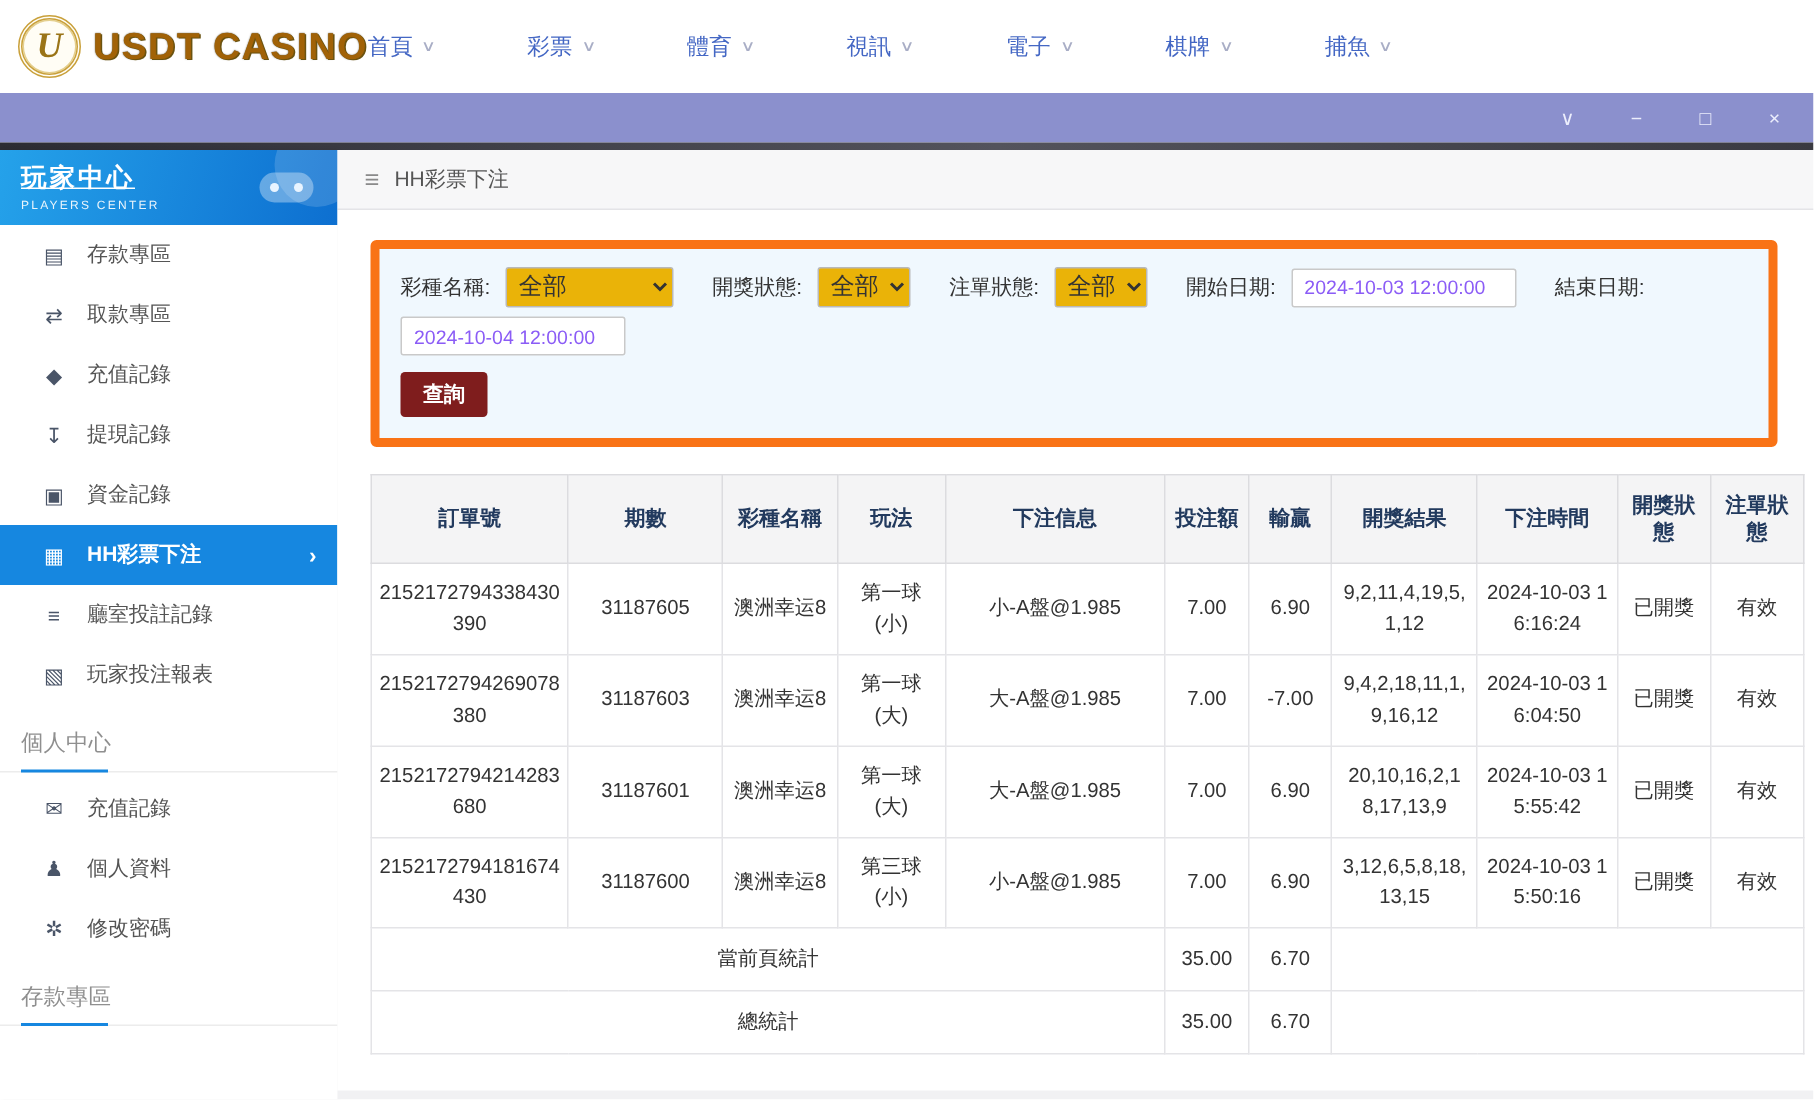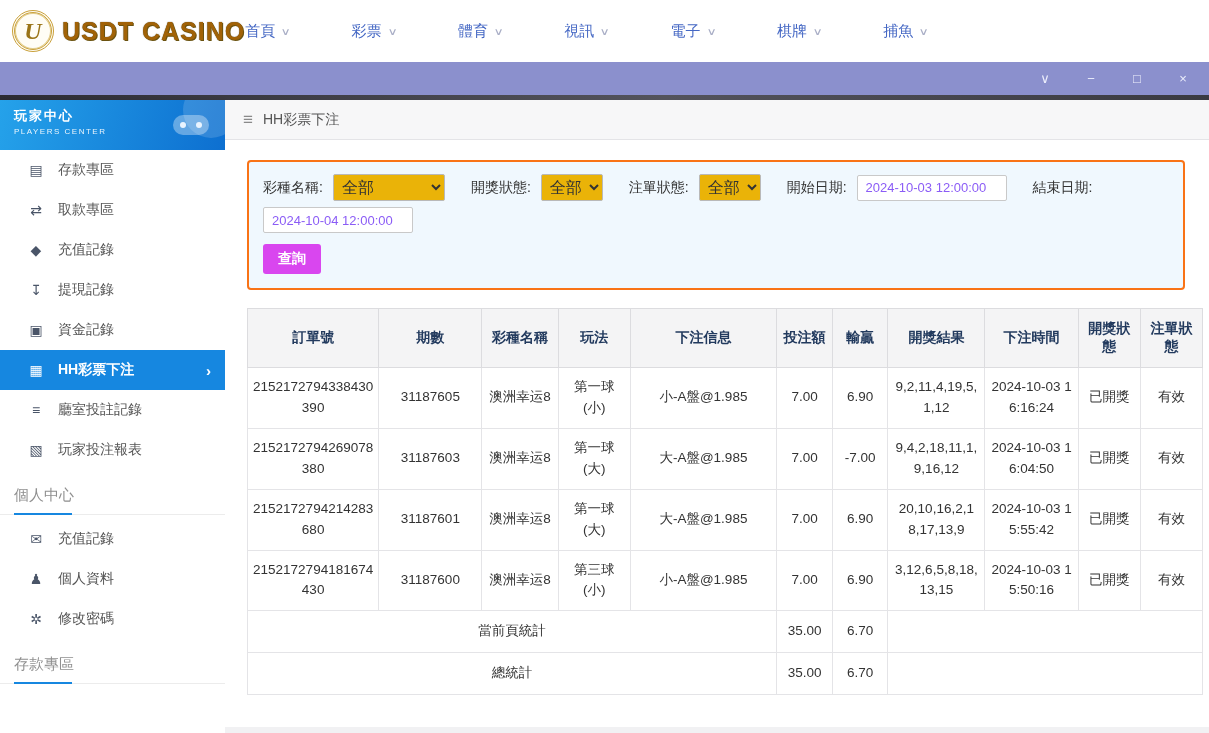--- a/index.html
+++ b/index.html
@@ -25,21 +25,21 @@
 
   
   .content { height:638px; display:flex; flex-direction:column; }
   .top-shade { height:5px; background:linear-gradient(to right,#2c2c33,#53535c 55%,#3a3a41); }
   .content-row { flex:1; display:flex; min-height:0; }
 
   
   .sidebar { width:225px; background:#fff; box-shadow:1px 0 3px rgba(0,0,0,.08); overflow:hidden; flex:none; }
   .side-header { height:50px; background:linear-gradient(105deg,#25a2ea,#0d6fd0); color:#fff;
     padding:7px 14px; position:relative; overflow:hidden; }
-  .side-header .t { font-size:13px; font-weight:bold; letter-spacing:2px; }
+  .side-header .t { font-size:17px; font-weight:bold; letter-spacing:2px;text-decoration:underline; }
   .side-header .s { font-size:8px; letter-spacing:1.5px; margin-top:2px; opacity:.9; }
   .side-header::before { content:''; position:absolute; right:-14px; top:-18px; width:56px; height:56px;
     border-radius:50%; background:rgba(255,255,255,.15); }
   .gamepad { position:absolute; right:16px; top:15px; width:36px; height:20px;
     background:rgba(255,255,255,.35); border-radius:10px; }
   .gamepad::before { content:''; position:absolute; left:7px; top:7px; width:6px; height:6px;
     background:#e9f4ff; border-radius:50%; box-shadow:16px 0 0 #e9f4ff; }
   .side-section { margin:16px 0 4px; padding:0 14px 9px; font-size:15px; color:#8f8f8f;
     border-bottom:1px solid #ececec; position:relative; }
   .side-section::after { content:''; position:absolute; left:14px; bottom:-1px; width:58px; height:2px; background:#1687e0; }
@@ -51,30 +51,30 @@
   .side-item .chev { margin-left:auto; margin-right:14px; font-size:15px; }
 
   
   .main { flex:1; min-width:0; display:flex; flex-direction:column; background:#fff; }
   .breadcrumb { height:40px; flex:none; background:#f7f7f8; border-bottom:1px solid #e4e4e7;
     display:flex; align-items:center; gap:10px; padding:0 18px; color:#555; font-size:14px; }
   .bc-menu { font-size:17px; color:#8a8a8a; cursor:pointer; }
   .main-scroll { flex:1; padding:20px 6px 0 22px; overflow:hidden; }
 
   
-  .filter-panel { border:2px solid #f97316; background:#f0f8fe; border-radius:4px;
+  .filter-panel { border:6px solid #f97316; background:#f0f8fe; border-radius:4px;
     padding:12px 14px 14px; margin-right:18px; margin-bottom:18px; }
   .filter-row { display:flex; align-items:center; flex-wrap:wrap; gap:6px 10px; font-size:14px; color:#333; }
   .filter-row select { height:27px; border:1px solid #b9b9b9; border-radius:2px; background:#eab308;
     font-size:16px; color:#333; padding:2px 4px; font-family:inherit; }
   .sel-wide { width:112px; }
   .filter-row input[type=text] { height:26px; width:150px; border:1px solid #c9c9c9; border-radius:2px;
     font-size:13px; color:#8b5cf6; padding:0 8px; font-family:inherit; }
   .gap { width:6px; }
-  .btn-search { margin-top:11px; background:#d946ef; color:#fff; border:none; border-radius:3px;
+  .btn-search { margin-top:11px; background:#7f1d1d; color:#fff; border:none; border-radius:3px;
     padding:6px 15px; font-size:14px; font-weight:bold; cursor:pointer; font-family:inherit; }
 
   
   table.bets { width:100%; border-collapse:collapse; table-layout:fixed; font-size:13.5px; }
   table.bets th { background:#f4f4f5; border:1px solid #dcdcdf; color:#223a5e; font-size:14px;
     font-weight:bold; padding:11px 3px; }
   table.bets td { border:1px solid #e4e4e7; padding:9px 5px; text-align:center; word-break:break-all; line-height:1.55; }
   td.c-order { text-align:left; padding-left:7px; }
   tr.summary td { padding:10px 5px; }
 

